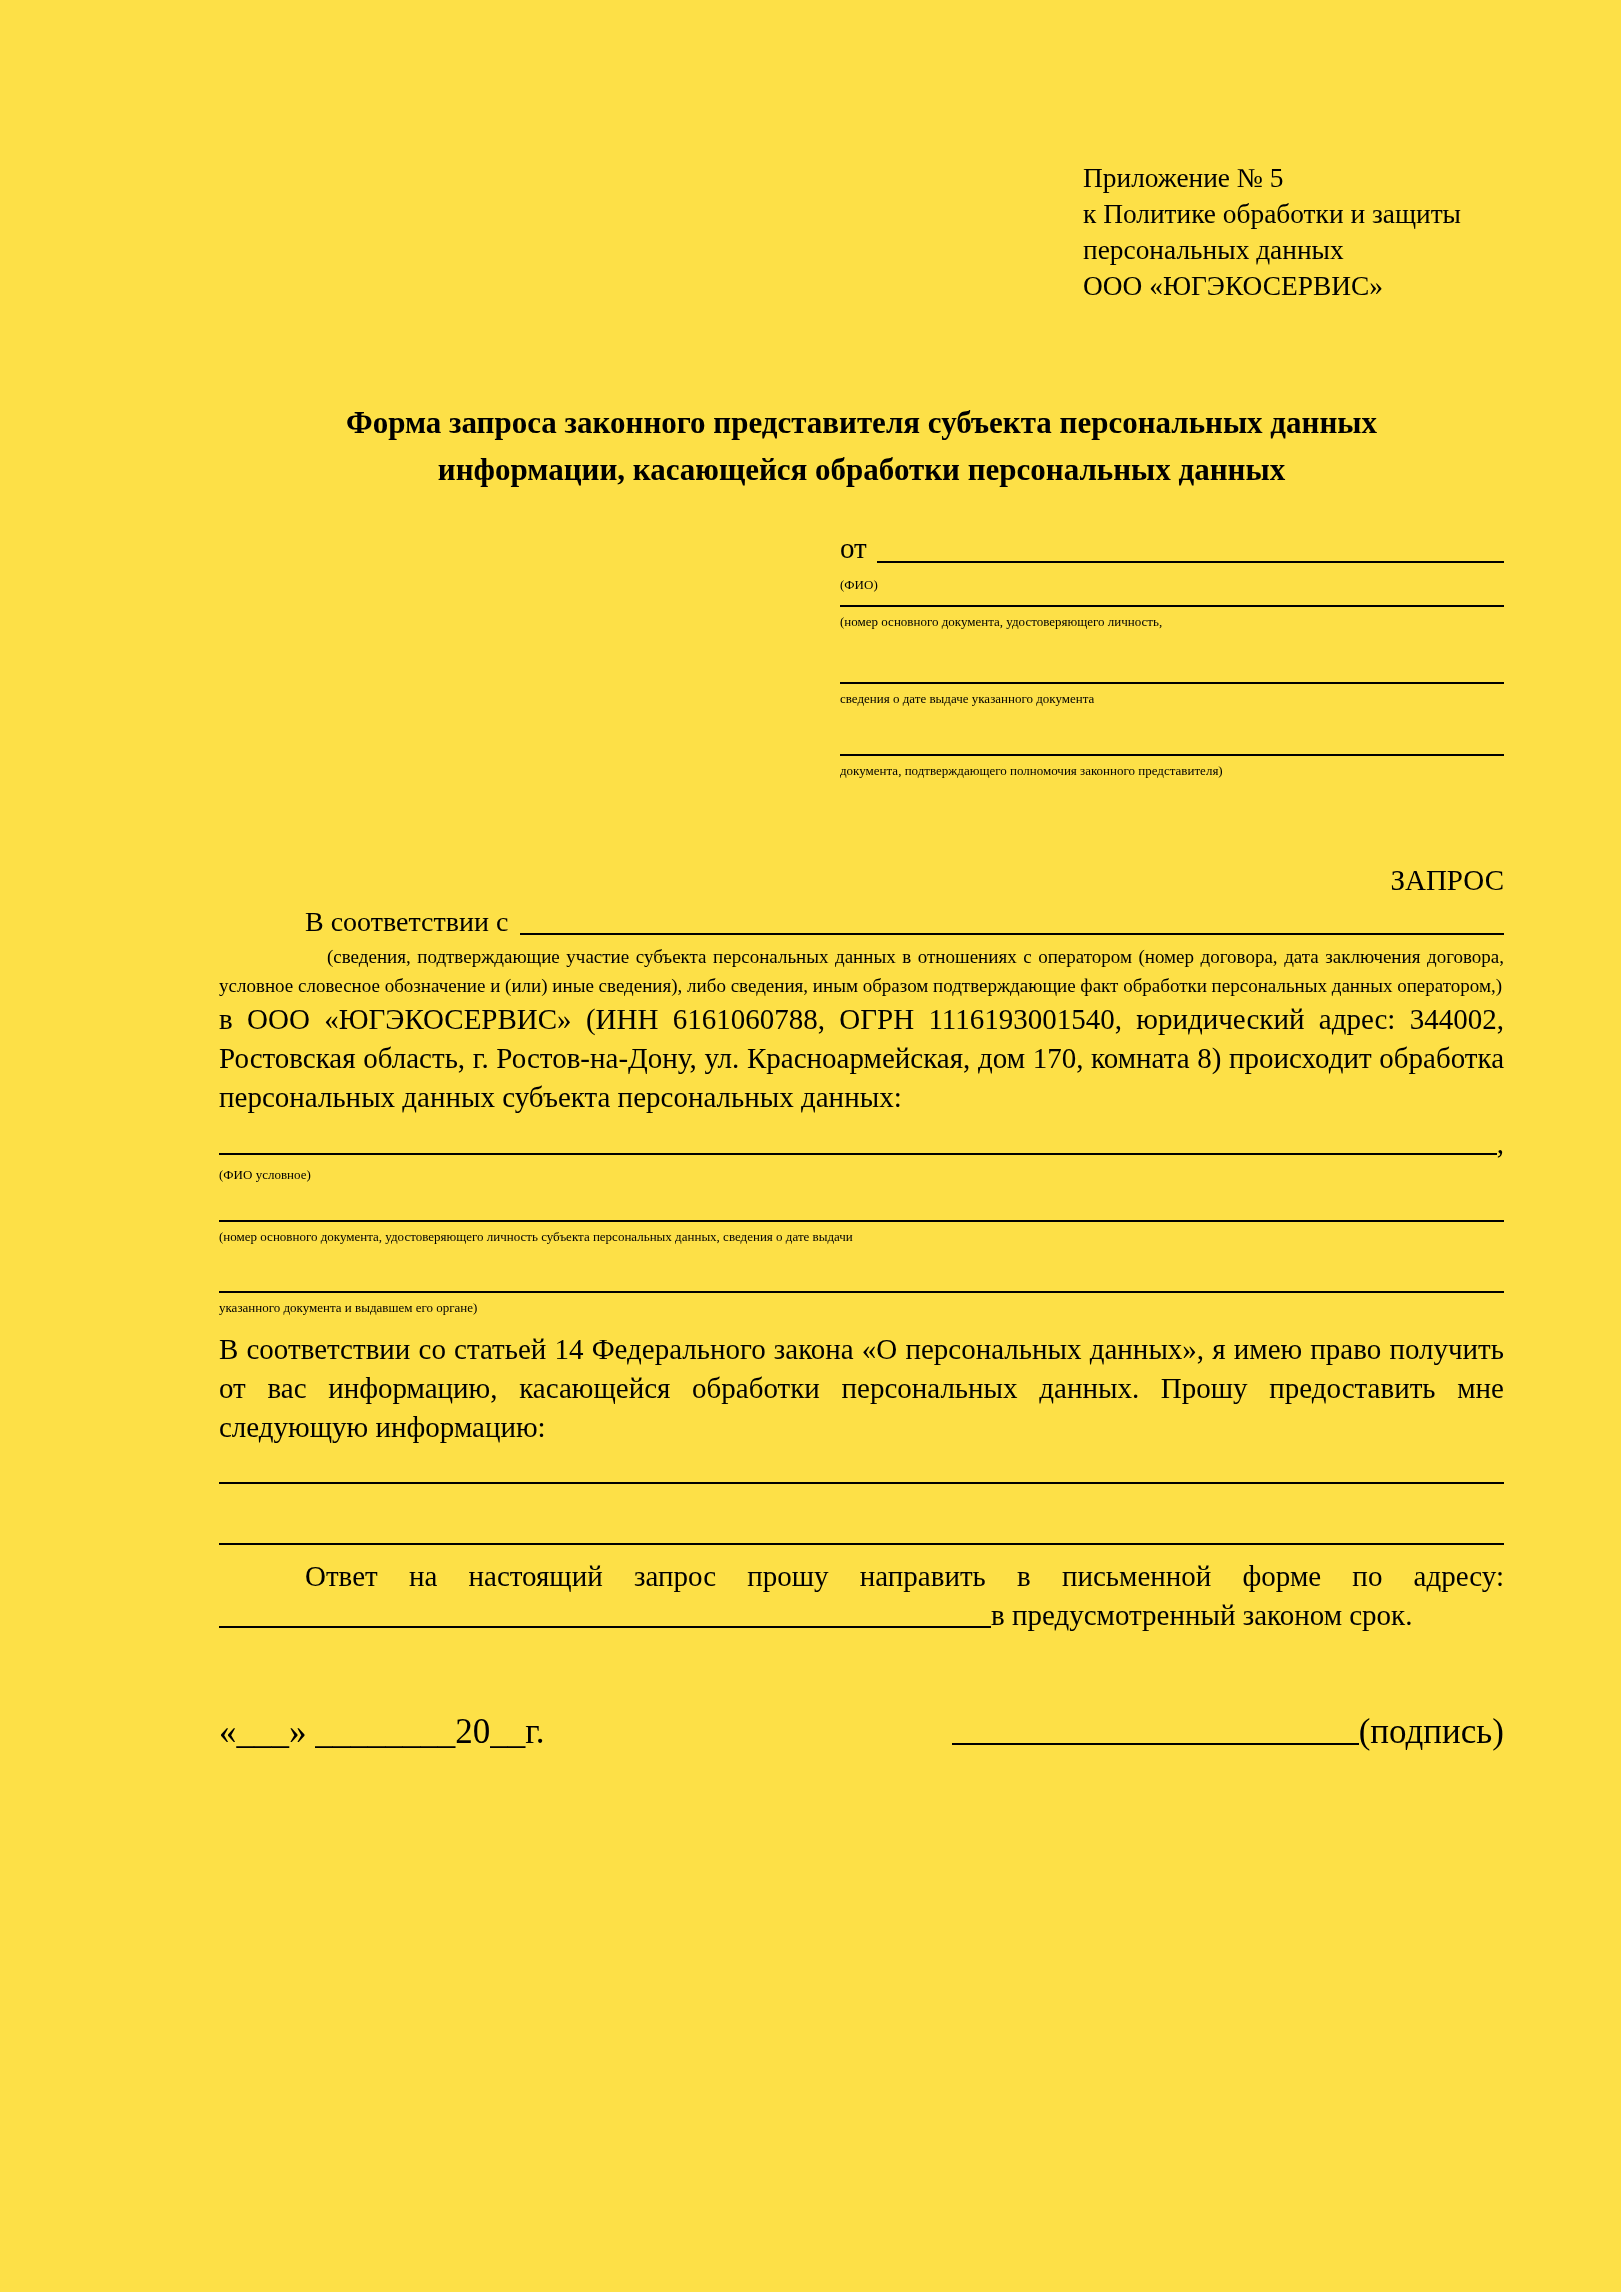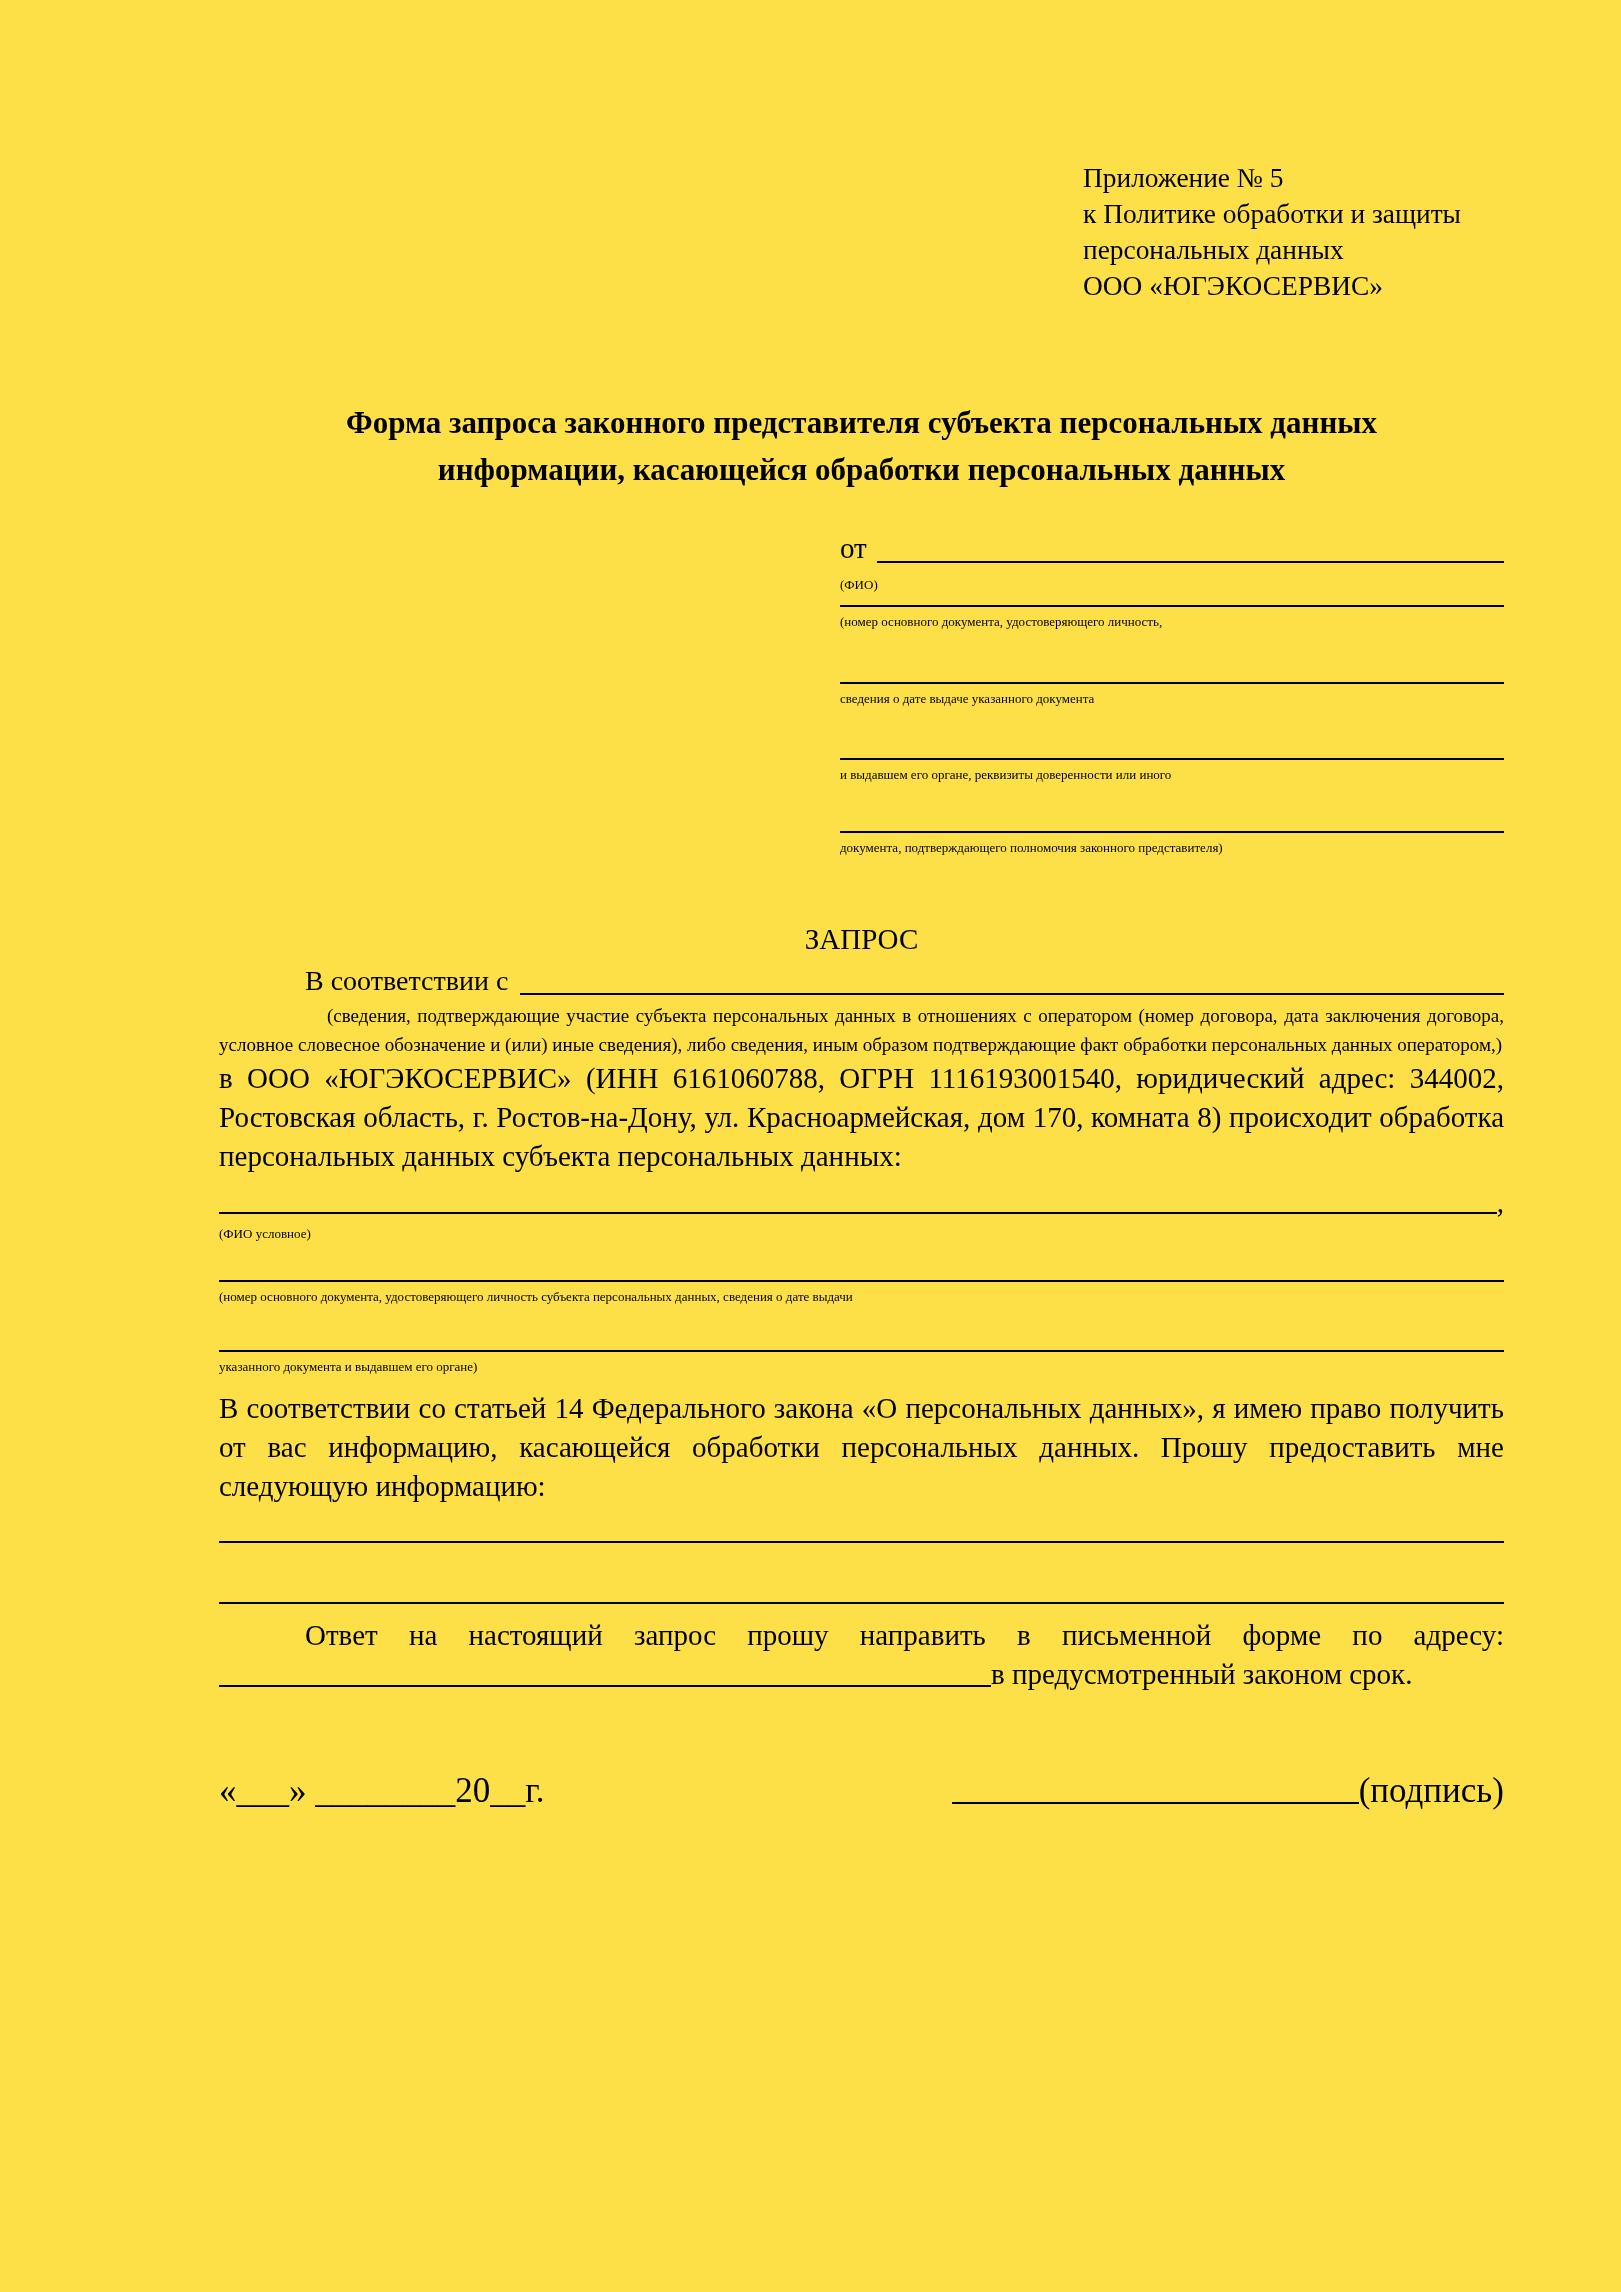--- a/index.html
+++ b/index.html
@@ -71,22 +71,22 @@
     text-align: left;
     margin-top: 2px;
   }
   .fill-group { margin-top: 45px; }
   .fill-group .fill-line { height: 2px; border-bottom: 2px solid #000; }
   .fill-group.first { margin-top: 5.9px; }
   .fill-group.g4 { margin-top: 41px; }
 
   
   .request-heading {
-    margin-top: 59px;
-    text-align: center;
+    margin-top: 76px;
+    text-align: right;
     font-size: 29px;
     line-height: 41px;
   }
   .basis-row {
     display: flex;
     padding-left: 86px;
     font-size: 28px;
     line-height: 41px;
   }
   .basis-label { white-space: nowrap; }
@@ -188,24 +188,20 @@
       </div>
       <div class="fill-caption">(ФИО)</div>
 
       <div class="fill-group first">
         <div class="fill-line"></div>
         <div class="fill-caption">(номер основного документа, удостоверяющего личность,</div>
       </div>
       <div class="fill-group">
         <div class="fill-line"></div>
         <div class="fill-caption">сведения о дате выдаче указанного документа</div>
-      </div>
-      <div class="fill-group">
-        <div class="fill-line"></div>
-        <div class="fill-caption">и выдавшем его органе, реквизиты доверенности или иного</div>
       </div>
       <div class="fill-group g4">
         <div class="fill-line"></div>
         <div class="fill-caption">документа, подтверждающего полномочия законного представителя)</div>
       </div>
     </div>
 
     <div class="request-heading">ЗАПРОС</div>
 
     <div class="basis-row">

